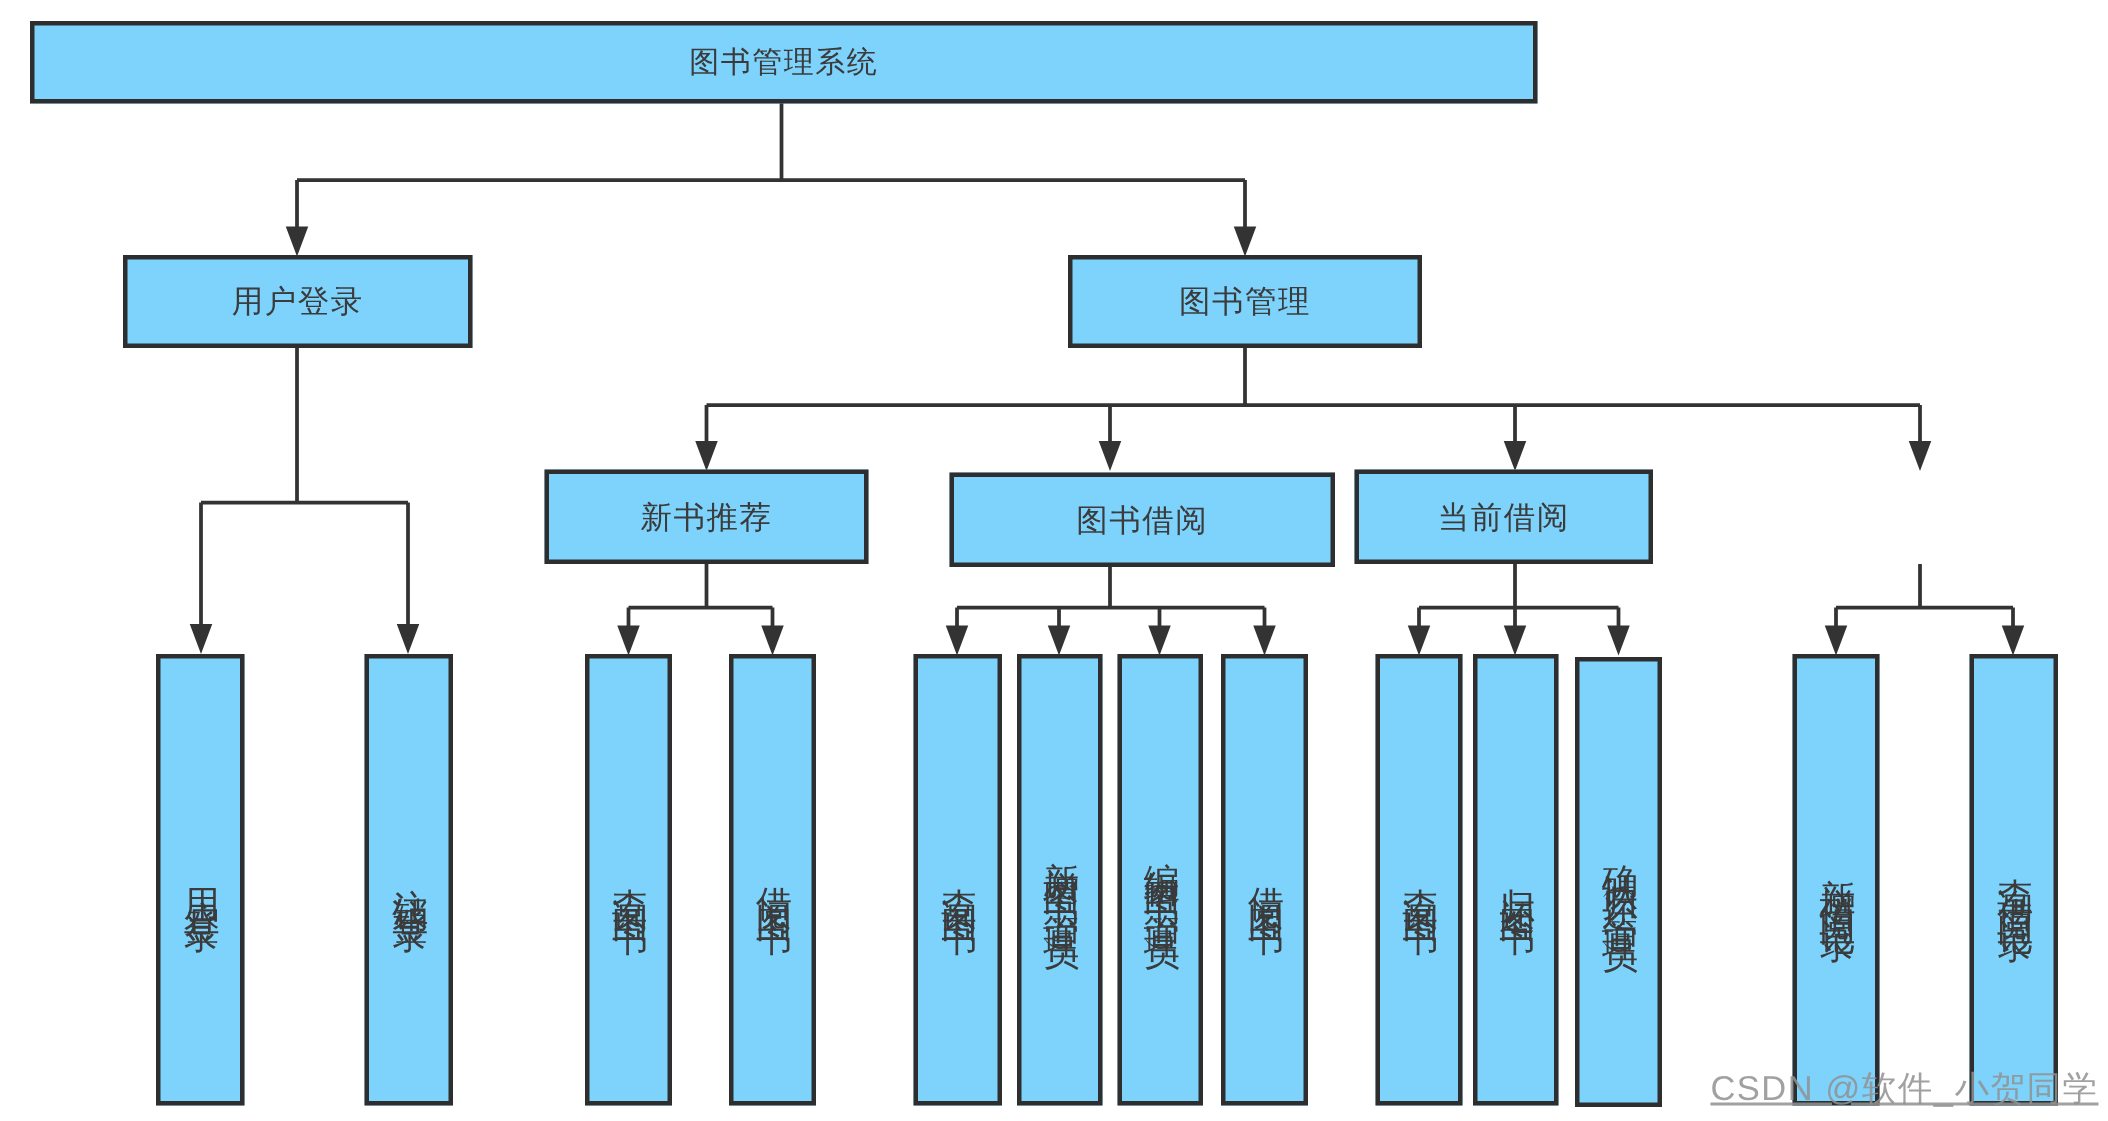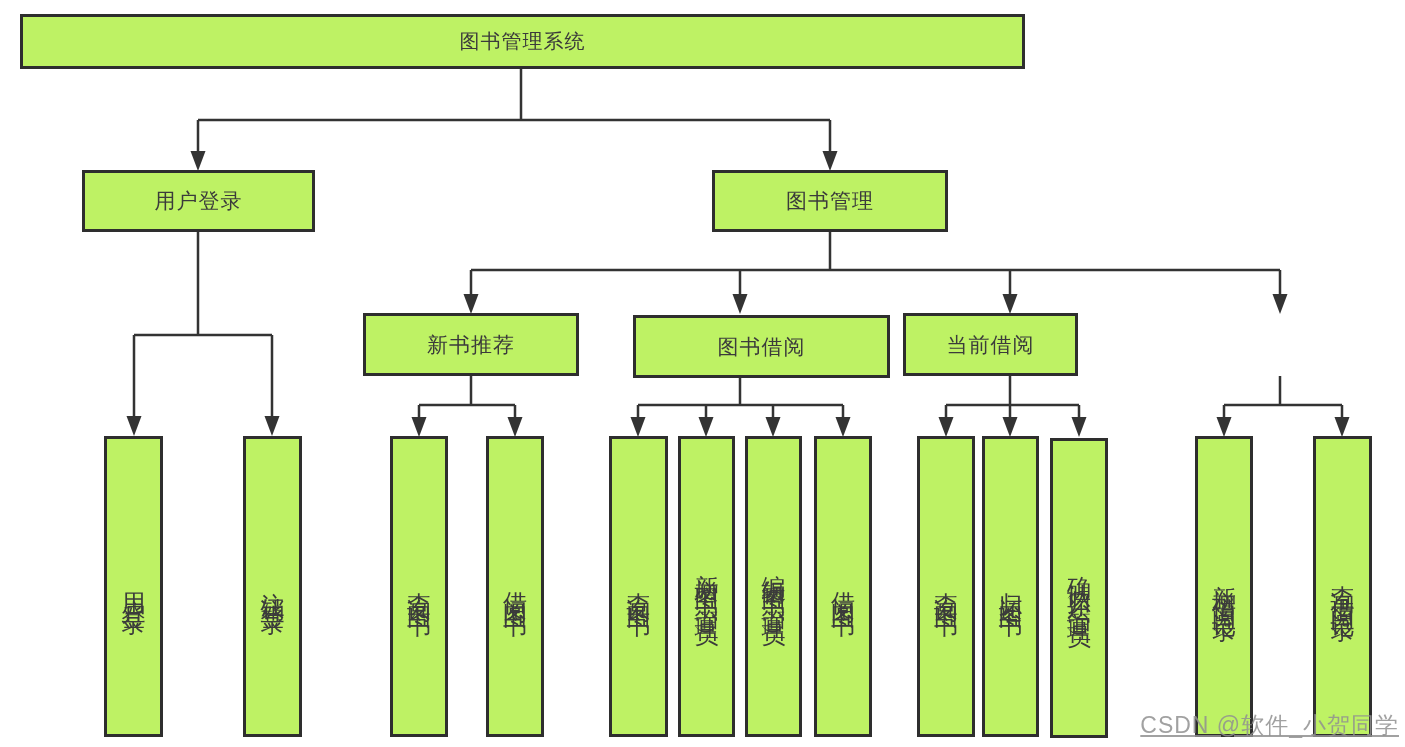--- a/index.html
+++ b/index.html
@@ -13,21 +13,21 @@
   }
   .wires {
     position: absolute;
     left: 0; top: 0;
     width: 1405px; height: 747px;
   }
   .node {
     position: absolute;
     box-sizing: border-box;
     border: 3px solid #2e2e2e;
-    background: #bef264;
+    background: #7dd3fc;
     color: #3b3b3b;
     display: flex;
     align-items: center;
     justify-content: center;
     text-align: center;
   }
   .node.h {
     font-size: 21px;
     letter-spacing: 1px;
     white-space: nowrap;
@@ -88,21 +88,21 @@
     </g>
   </svg>
 
   <div class="node h root" style="left:20px; top:14px; width:1005px; height:55px;">图书管理系统</div>
 
   <div class="node h" style="left:82px; top:170px; width:233px; height:62px;">用户登录</div>
   <div class="node h" style="left:712px; top:170px; width:236px; height:62px;">图书管理</div>
 
   <div class="node h" style="left:363px; top:313px; width:216px; height:63px;">新书推荐</div>
   <div class="node h" style="left:633px; top:315px; width:257px; height:63px;">图书借阅</div>
-  <div class="node h" style="left:903px; top:313px; width:175px; height:63px;">当前借阅</div>
+  <div class="node h" style="left:903px; top:313px; width:199px; height:63px;">当前借阅</div>
 
   <div class="node v" style="left:104px; top:436px; width:59px; height:301px;">用户登录</div>
   <div class="node v" style="left:243px; top:436px; width:59px; height:301px;">注销登录</div>
 
   <div class="node v" style="left:390px; top:436px; width:58px; height:301px;">查询图书</div>
   <div class="node v" style="left:486px; top:436px; width:58px; height:301px;">借阅图书</div>
 
   <div class="node v" style="left:609px; top:436px; width:59px; height:301px;">查询图书</div>
   <div class="node v" style="left:678px; top:436px; width:57px; height:301px;">新增图书（管理员）</div>
   <div class="node v" style="left:745px; top:436px; width:57px; height:301px;">编辑图书（管理员）</div>

